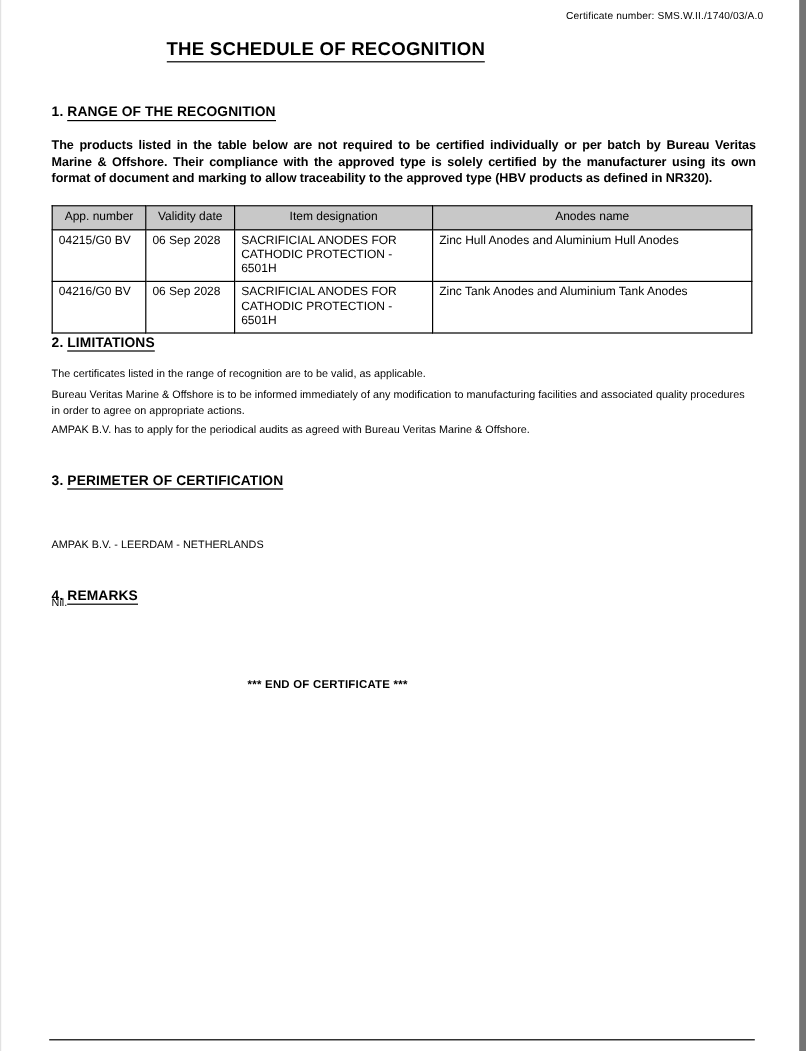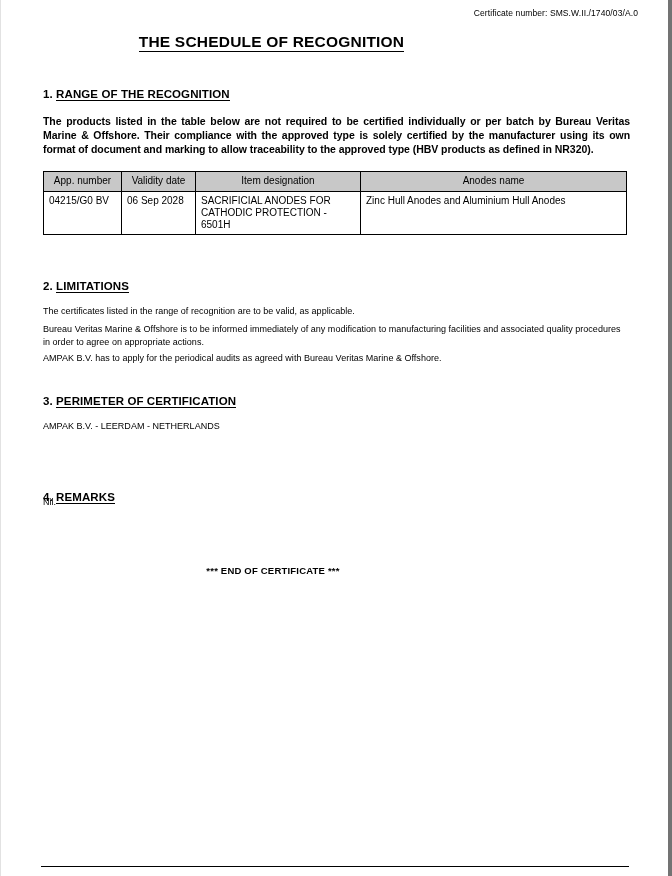--- a/index.html
+++ b/index.html
@@ -16,21 +16,21 @@
     overflow: hidden;
   }
 
   .page {
     position: absolute;
     left: 0; top: 0;
     width: 672px;
     height: 876px;
     box-sizing: border-box;
     border-left: 1px solid #e2e2e2;
-    border-right: 4px solid #737373;
+    border-right: 6px solid #737373;
     background: #ffffff;
   }
 
   .cert-number {
     position: absolute;
     top: 8px;
     right: 30px;
     font-size: 8.5px;
     letter-spacing: 0.1px;
     white-space: nowrap;
@@ -118,21 +118,21 @@
     left: 42px;
     width: 587px;
     font-size: 9px;
     line-height: 13px;
     letter-spacing: 0.02px;
   }
   .lim-p1 { top: 305px; }
   .lim-p2 { top: 323px; }
   .lim-p3 { top: 352px; }
   .per-p1 { top: 420px; }
-  .per-p2 { top: 420px; }
+  .per-p2 { top: 448px; }
   .rem-p1 { top: 496px; }
 
   .end-note {
     position: absolute;
     left: 0;
     top: 565px;
     width: 544px;
     text-align: center;
     font-size: 9.5px;
     font-weight: bold;
@@ -181,20 +181,26 @@
         <th>Anodes name</th>
       </tr>
     </thead>
     <tbody>
       <tr>
         <td class="c-app">04215/G0 BV</td>
         <td class="c-val">06 Sep 2028</td>
         <td class="c-item">SACRIFICIAL ANODES FOR CATHODIC PROTECTION - 6501H</td>
         <td class="c-trade">Zinc Hull Anodes and Aluminium Hull Anodes</td>
       </tr>
+      <tr>
+        <td class="c-app">04216/G0 BV</td>
+        <td class="c-val">06 Sep 2028</td>
+        <td class="c-item">SACRIFICIAL ANODES FOR CATHODIC PROTECTION - 6501H</td>
+        <td class="c-trade">Zinc Tank Anodes and Aluminium Tank Anodes</td>
+      </tr>
     </tbody>
   </table>
 
   <div class="section-heading h2-lim">
     <span class="num">2.</span>
     <span class="ul">LIMITATIONS</span>
   </div>
 
   <div class="body-text lim-p1">The certificates listed in the range of recognition are to be valid, as applicable.</div>
   <div class="body-text lim-p2">Bureau Veritas Marine &amp; Offshore is to be informed immediately of any modification to manufacturing facilities and associated quality procedures in order to agree on appropriate actions.</div>

